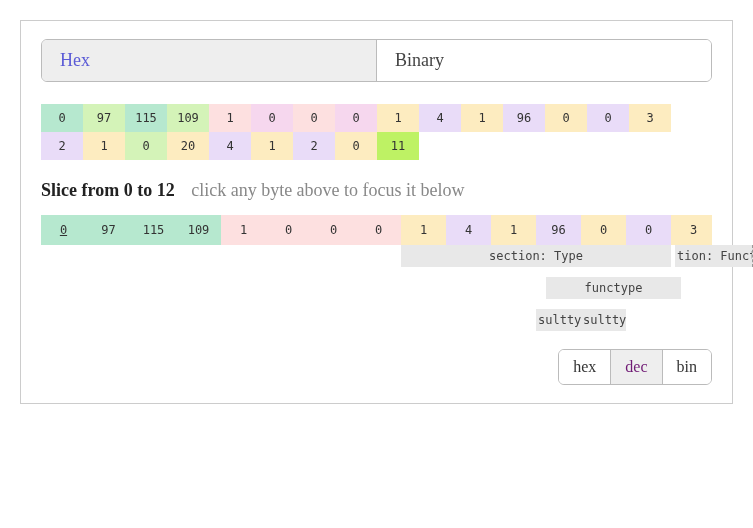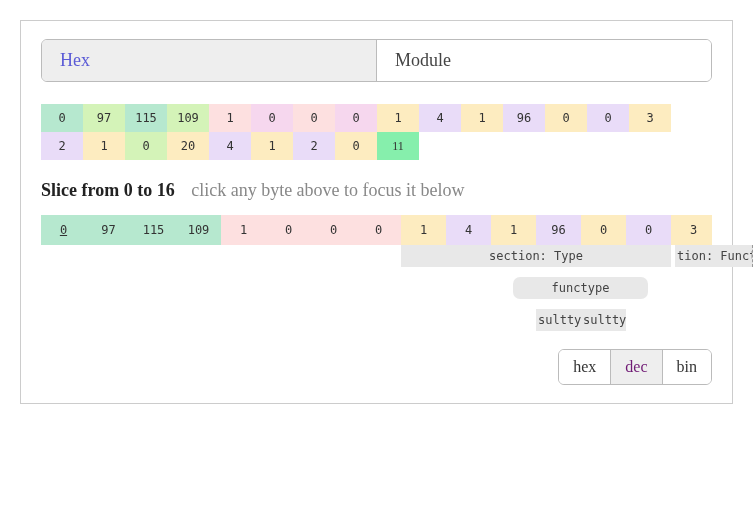--- a/index.html
+++ b/index.html
@@ -67,21 +67,21 @@
     color: #333;
     margin: 0;
     cursor: pointer;
   }
   .c0 { background: #b6e8cf; }
   .c1 { background: #d4f3b8; }
   .c2 { background: #fde0e0; }
   .c3 { background: #f6d7ee; }
   .c4 { background: #fdecc0; }
   .c5 { background: #e9dcf8; }
-  .c6 { background: #86efac; font-family: Liberation Serif, serif; }
+  .c6 { background: #bef264; }
 
   .slice-row {
     display: flex;
     overflow: hidden;
   }
   .slice-byte {
     width: 45px;
     height: 30px;
     line-height: 30px;
     text-align: center;
@@ -134,21 +134,21 @@
   .radix-btn + .radix-btn { border-left: 1px solid #bbb; }
   .radix-btn.active { background: #eeeeee; color: #701a75; }
 </style>
 </head>
 <body>
 
 <div class="container">
 
   <div class="tabs">
     <div class="tab active">Hex</div>
-    <div class="tab">Module</div>
+    <div class="tab">Binary</div>
   </div>
 
 
   <div class="byte-grid" id="byte-grid">
       <div class="byte c0">0</div>
       <div class="byte c1">97</div>
       <div class="byte c0">115</div>
       <div class="byte c1">109</div>
       <div class="byte c2">1</div>
       <div class="byte c3">0</div>
@@ -166,21 +166,21 @@
       <div class="byte c1">0</div>
       <div class="byte c4">20</div>
       <div class="byte c5">4</div>
       <div class="byte c4">1</div>
       <div class="byte c5">2</div>
       <div class="byte c4">0</div>
       <div class="byte c6">11</div>
     </div>
 
   <h3>
-    <span>Slice from </span><span>0</span> to <span>16</span>
+    <span>Slice from </span><span>0</span> to <span>12</span>
     <span class="hint">click any byte above to focus it below</span>
   </h3>
 
   <div class="slice-row" id="slice-row">
       <div class="slice-byte g0 focused">0</div>
       <div class="slice-byte g0">97</div>
       <div class="slice-byte g0">115</div>
       <div class="slice-byte g0">109</div>
       <div class="slice-byte g2">1</div>
       <div class="slice-byte g2">0</div>
@@ -191,21 +191,21 @@
       <div class="slice-byte g4">1</div>
       <div class="slice-byte g5">96</div>
       <div class="slice-byte g4">0</div>
       <div class="slice-byte g5">0</div>
       <div class="slice-byte g4">3</div>
     </div>
 
   <div class="overlay-area" id="overlay-area">
       <div class="overlay" style="left: 360px; width: 270px; top: 0px;">section: Type</div>
       <div class="overlay dashed" style="left: 634px; width: 78px; top: 0px;">tion: Funct</div>
-      <div class="overlay" style="left: 472px; width: 135px; top: 32px; border-radius: 7px;">functype</div>
+      <div class="overlay" style="left: 505px; width: 135px; top: 32px;">functype</div>
       <div class="overlay" style="left: 495px; width: 45px; top: 64px;">sultty</div>
       <div class="overlay" style="left: 540px; width: 45px; top: 64px;">sultty</div>
     </div>
 
   <div class="radix-switch">
     <div class="radix-btn">hex</div>
     <div class="radix-btn active">dec</div>
     <div class="radix-btn">bin</div>
   </div>
 

